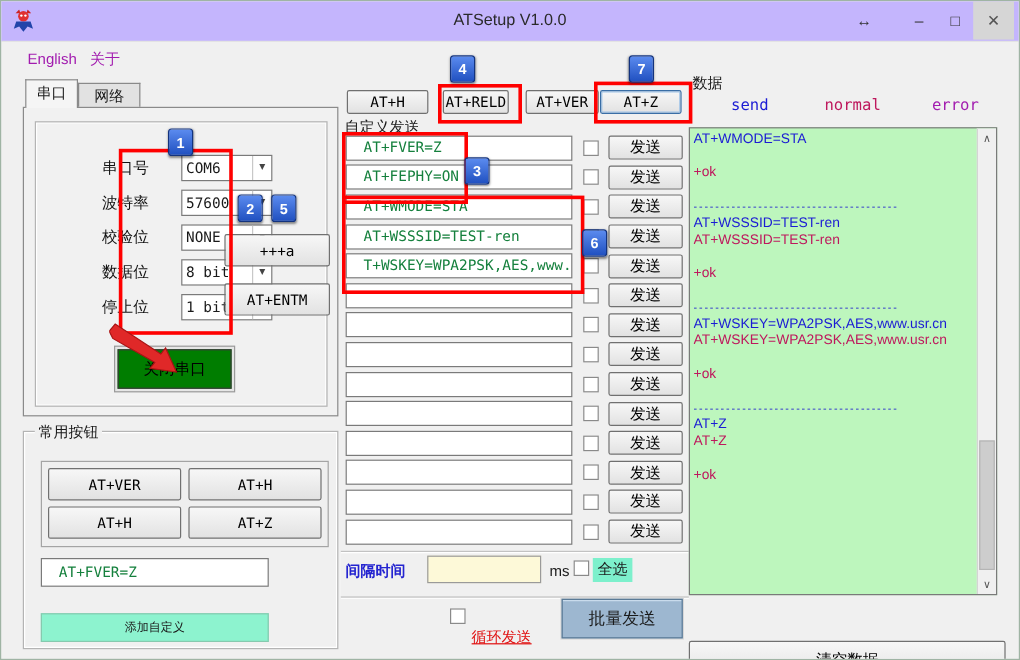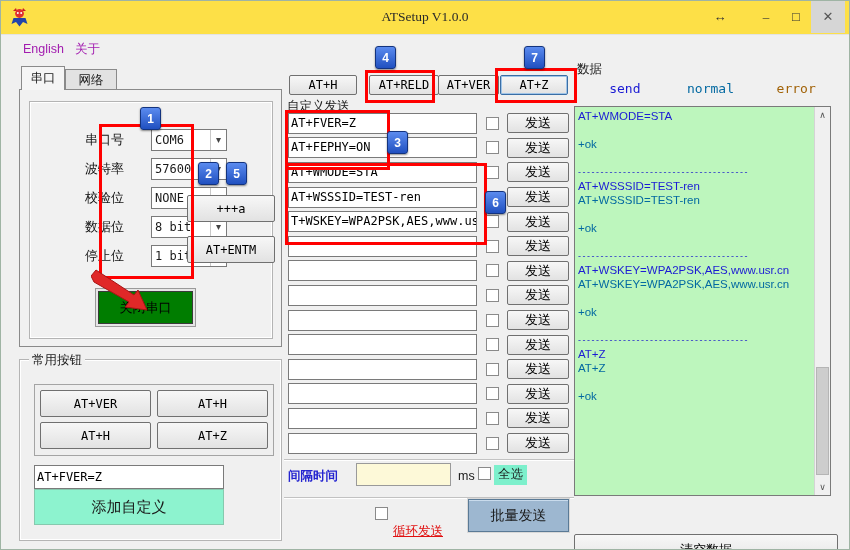--- a/index.html
+++ b/index.html
@@ -1,37 +1,37 @@
 <!DOCTYPE html>
 <html><head>
 <meta charset="utf-8">
 <style>
   html,body{margin:0;padding:0;background:#cfd4cf;font-family:"Liberation Sans",sans-serif;}
   #window{position:relative;width:850px;height:550px;background:#f0f0f0;border:1px solid #9fb4a4;
           box-sizing:border-box;overflow:hidden;font-size:13px;color:#1a1a1a;}
   .abs{position:absolute;}
   
-  .titlebar{position:absolute;left:0;top:0;width:100%;height:33px;background:#fde047;border-bottom:1px solid #e3e3e3;font-family:Liberation Serif, serif;}
+  .titlebar{position:absolute;left:0;top:0;width:100%;height:33px;background:#c4b5fd;border-bottom:1px solid #e3e3e3;}
   .app-icon{position:absolute;left:10px;top:7px;width:17px;height:19px;}
   .title{position:absolute;left:0;top:8px;width:100%;text-align:center;font-size:13.5px;color:#2a2a2a;}
   .winctl{position:absolute;top:0;right:4px;height:32px;display:flex;align-items:center;}
   .winbtn{width:30px;height:32px;display:flex;align-items:center;justify-content:center;color:#333;font-size:13px;}
   .winbtn.restore{margin-right:16px;}
   .winbtn.close{width:34px;background:#d6d6d6;color:#555;}
   
   .menuitem{position:absolute;top:38px;height:20px;line-height:20px;font-size:12.5px;color:#a21caf;padding:0 4px;}
   .menu-english{left:18px;}
   .menu-about{left:70px;}
   
   .btn{background:linear-gradient(#f7f7f7,#e2e2e2);border:1px solid #707070;border-radius:2px;
        font-family:"DejaVu Sans Mono",monospace;font-size:12px;color:#000;display:flex;align-items:center;justify-content:center;box-sizing:border-box;}
   .btn.cjk{font-family:"Liberation Sans",sans-serif;font-size:13px;}
   .checkbox{width:13px;height:13px;background:#fff;border:1px solid #8a8a8a;box-sizing:border-box;display:inline-block;}
   .field{background:#fff;border:1px solid #7a7a7a;box-sizing:border-box;font-family:"DejaVu Sans Mono",monospace;
-         font-size:12px;color:#000000;padding-left:2px;white-space:nowrap;overflow:hidden;}
+         font-size:12px;color:#15803d;padding-left:14px;white-space:nowrap;overflow:hidden;}
   
   .tab{position:absolute;box-sizing:border-box;border:1px solid #8a8a8a;border-bottom:none;text-align:center;font-size:12.5px;}
   .tab-serial{left:20px;top:65px;width:44px;height:24px;line-height:22px;background:#f5f5f5;z-index:2;}
   .tab-net{left:64px;top:68px;width:52px;height:21px;line-height:20px;background:#e2e2e2;}
   .tabpanel{position:absolute;left:18px;top:88px;width:263px;height:258px;background:#f1f1f1;border:1px solid #8a8a8a;box-sizing:border-box;}
   .groupbox1{position:absolute;left:28px;top:100px;width:244px;height:238px;border:1px solid #b4b4b4;box-shadow:inset 0 0 0 1px #fff;box-sizing:border-box;}
   .srows{position:absolute;left:36px;top:124px;width:220px;}
   .srow{display:flex;align-items:center;height:29px;margin-left:48px;}
   .slabel{width:66px;font-size:13px;color:#111;}
   .combo{width:76px;height:22px;background:#fff;border:1px solid #7a7a7a;box-sizing:border-box;display:flex;align-items:center;}
@@ -44,26 +44,26 @@
       display:flex;align-items:center;justify-content:center;box-sizing:border-box;}
   
   .groupbox2{position:absolute;left:18px;top:358px;width:263px;height:182px;border:1px solid #b4b4b4;box-shadow:inset 0 0 0 1px #fff;box-sizing:border-box;}
   .group2-title{position:absolute;left:28px;top:351px;background:#f0f0f0;padding:0 3px;font-size:12.5px;}
   .cb-panel{position:absolute;left:33px;top:383px;width:240px;height:72px;border:1px solid #a4a4a4;box-sizing:border-box;
             display:grid;grid-template-columns:1fr 1fr;gap:4px 6px;padding:5px;background:#efefef;}
   .cb-panel .btn{height:27px;}
   .custom-input{position:absolute;left:33px;top:464px;width:190px;height:24px;line-height:22px;}
   .btn-clear{position:absolute;left:227px;top:464px;width:51px;height:69px;background:#f18a8a;border:1px solid #b8b8b8;
              font-size:14px;display:flex;align-items:center;justify-content:center;box-sizing:border-box;}
-  .btn-addcustom{position:absolute;left:33px;top:488px;width:190px;height:36px;background:#8df3cf;border:1px solid #86c9ae;
-             font-size:15px;display:flex;align-items:center;justify-content:center;box-sizing:border-box;}
+  .btn-addcustom{position:absolute;left:33px;top:510px;width:190px;height:24px;background:#8df3cf;border:1px solid #86c9ae;
+             font-size:10px;display:flex;align-items:center;justify-content:center;box-sizing:border-box;}
   
   .qbtn{position:absolute;top:74px;height:20px;}
   .qbtn.q0{left:288px;width:68px;}
-  .qbtn.q1{left:368px;width:70px;}
+  .qbtn.q1{left:368px;width:55px;}
   .qbtn.q2{left:437px;width:61px;}
   .qbtn.q3{left:499px;width:68px;border:1px solid #3a6ea5;box-shadow:inset 0 0 0 1px #9fc4e8;}
   .cs-title{position:absolute;left:286px;top:97px;font-size:12.5px;}
   .crows{position:absolute;left:287px;top:110px;width:281px;}
   .crow{display:flex;align-items:center;height:24.6px;}
   .cfield{width:189px;height:21px;line-height:19px;}
   .cbox{margin-left:9px;}
   .csend{margin-left:8px;width:62px;height:20px;font-family:"Liberation Sans",sans-serif;font-size:13px;}
   .interval-panel{position:absolute;left:283px;top:458px;width:290px;height:39px;box-sizing:border-box;
       border-top:1px solid #c2c2c2;border-bottom:1px solid #c2c2c2;box-shadow:0 1px 0 #fff, inset 0 1px 0 #fff;}
@@ -78,22 +78,22 @@
       border:1px solid #5a7a96;box-shadow:inset 0 1px 0 #c9dbec,0 0 0 1px #d8d8d8;font-size:14px;
       display:flex;align-items:center;justify-content:center;box-sizing:border-box;}
   
   .data-title{position:absolute;left:576px;top:60px;font-size:12.5px;}
   .legend{position:absolute;left:573px;top:80px;width:257px;display:flex;font-family:"DejaVu Sans Mono",monospace;font-size:13px;}
   .legend span{flex:1;text-align:center;padding-left:16px;}
   .logbox{position:absolute;left:573px;top:105px;width:257px;height:390px;background:#bdf6bd;border:1px solid #7a7a7a;box-sizing:border-box;}
   .logcontent{position:absolute;left:3px;top:2px;right:16px;bottom:2px;overflow:hidden;font-size:11.5px;}
   .logline{height:14px;line-height:14px;white-space:nowrap;}
   .t-send{color:#1b1bd4;}
-  .t-normal{color:#0369a1;}
-  .t-error{color:#a16207;}
+  .t-normal{color:#be185d;}
+  .t-error{color:#a21caf;}
   .t-dash{color:#2020cc;font-size:9px;letter-spacing:1.5px;}
   .vscroll{position:absolute;right:0;top:0;bottom:0;width:15px;background:#f0f0f0;border-left:1px solid #d4d4d4;}
   .varrow{position:absolute;left:0;width:15px;height:16px;text-align:center;font-size:9px;color:#555;line-height:16px;}
   .varrow.up{top:0;}
   .varrow.down{bottom:0;}
   .vthumb{position:absolute;left:1px;width:13px;top:260px;height:108px;background:#cdcdcd;border:1px solid #b5b5b5;box-sizing:border-box;}
   .btn-cleardata{position:absolute;left:573px;top:501px;width:264px;height:32px;font-size:13px;margin-top:32px;}
   
   .badge{position:absolute;width:19px;height:21px;background:linear-gradient(#5b8bef,#2050c0);border:1px solid #13337e;
          border-radius:3px;color:#fff;font-weight:bold;font-size:12px;display:flex;align-items:center;justify-content:center;

